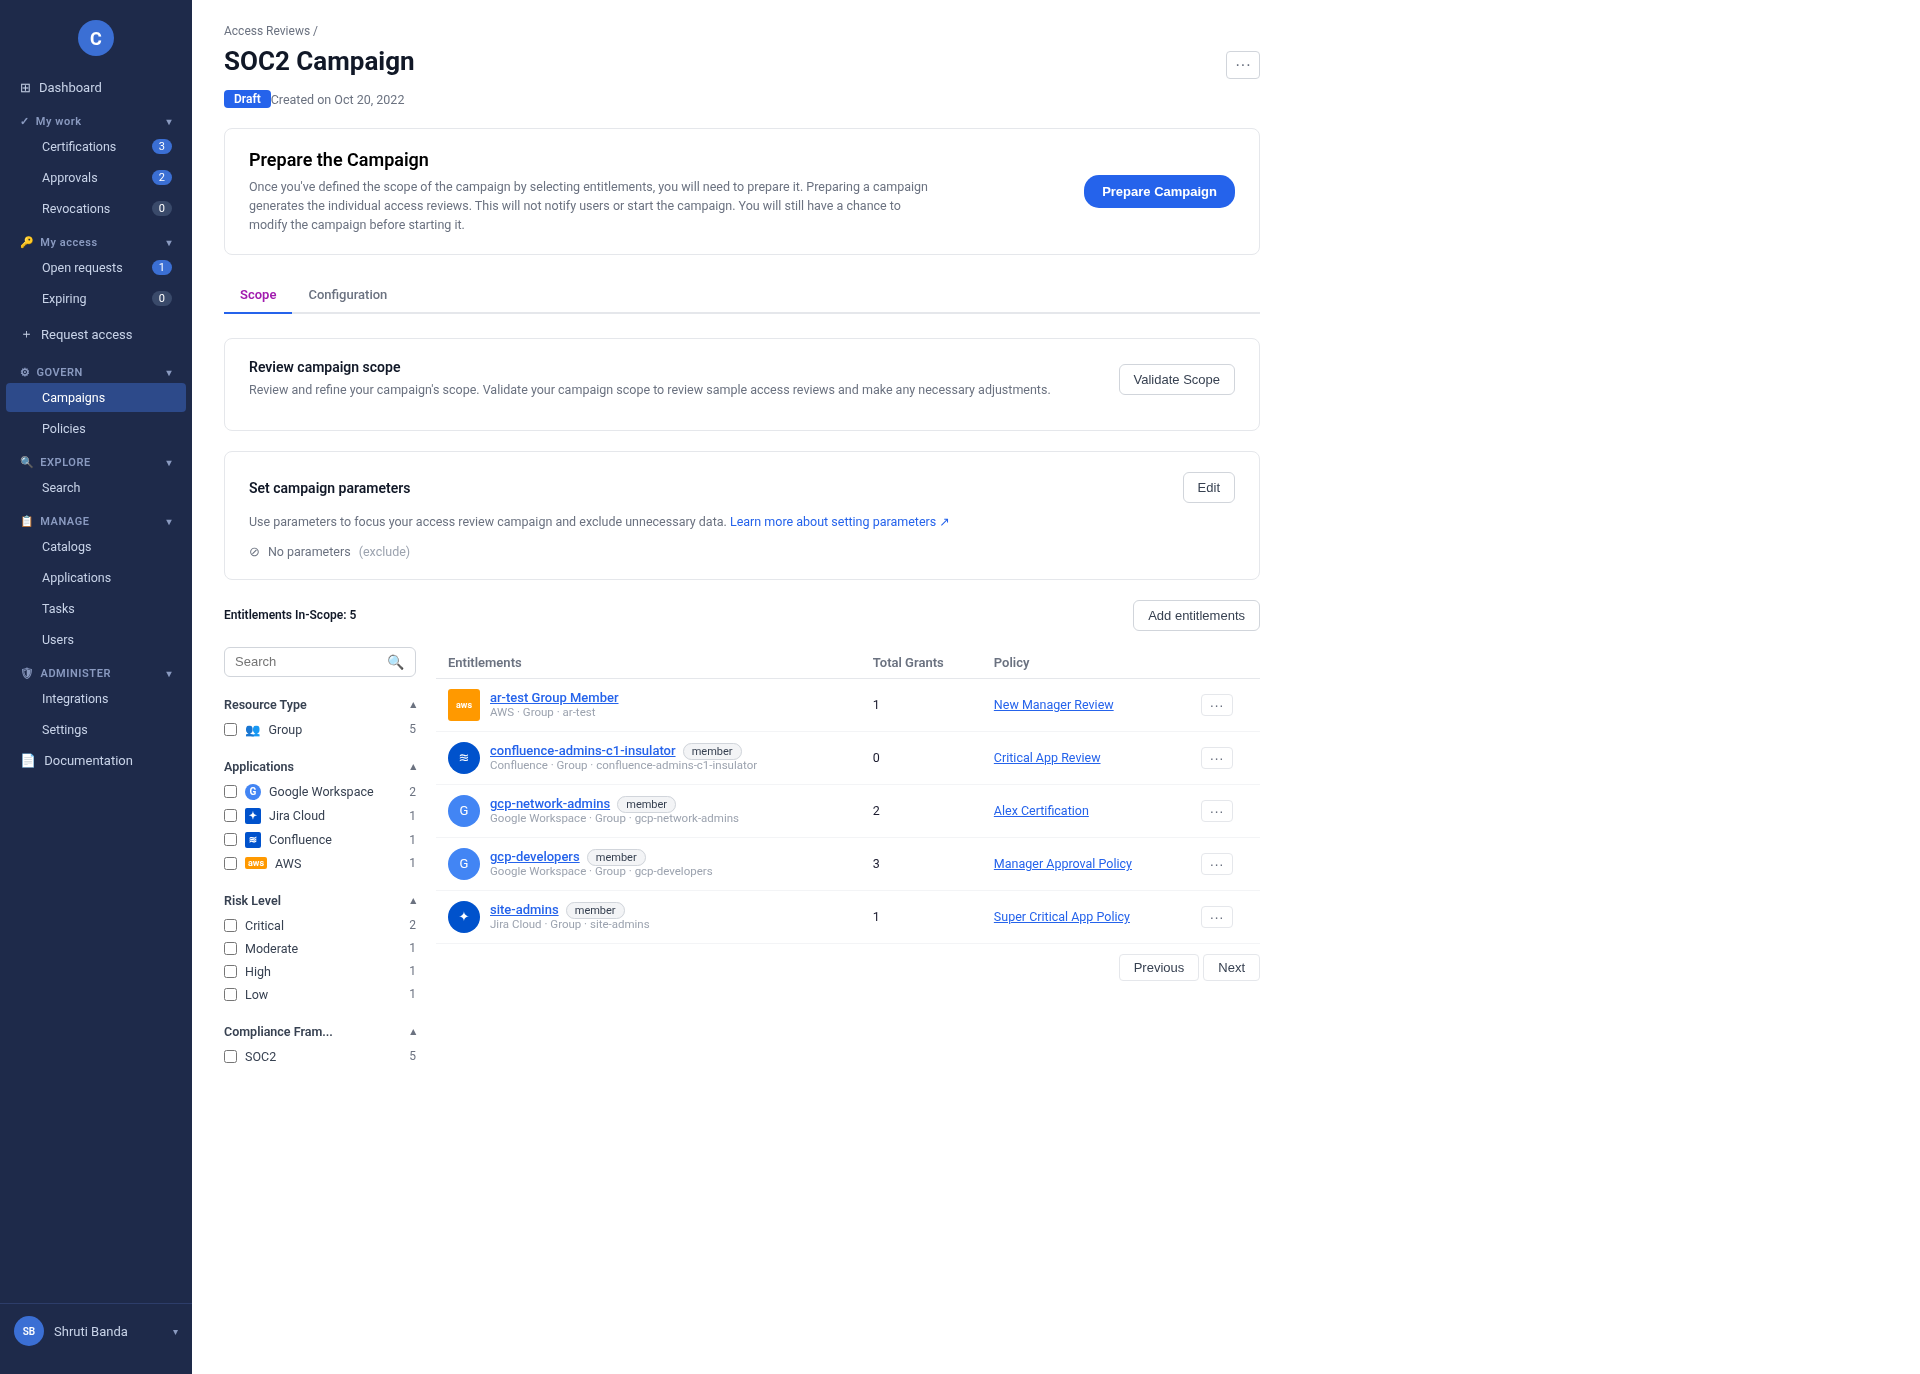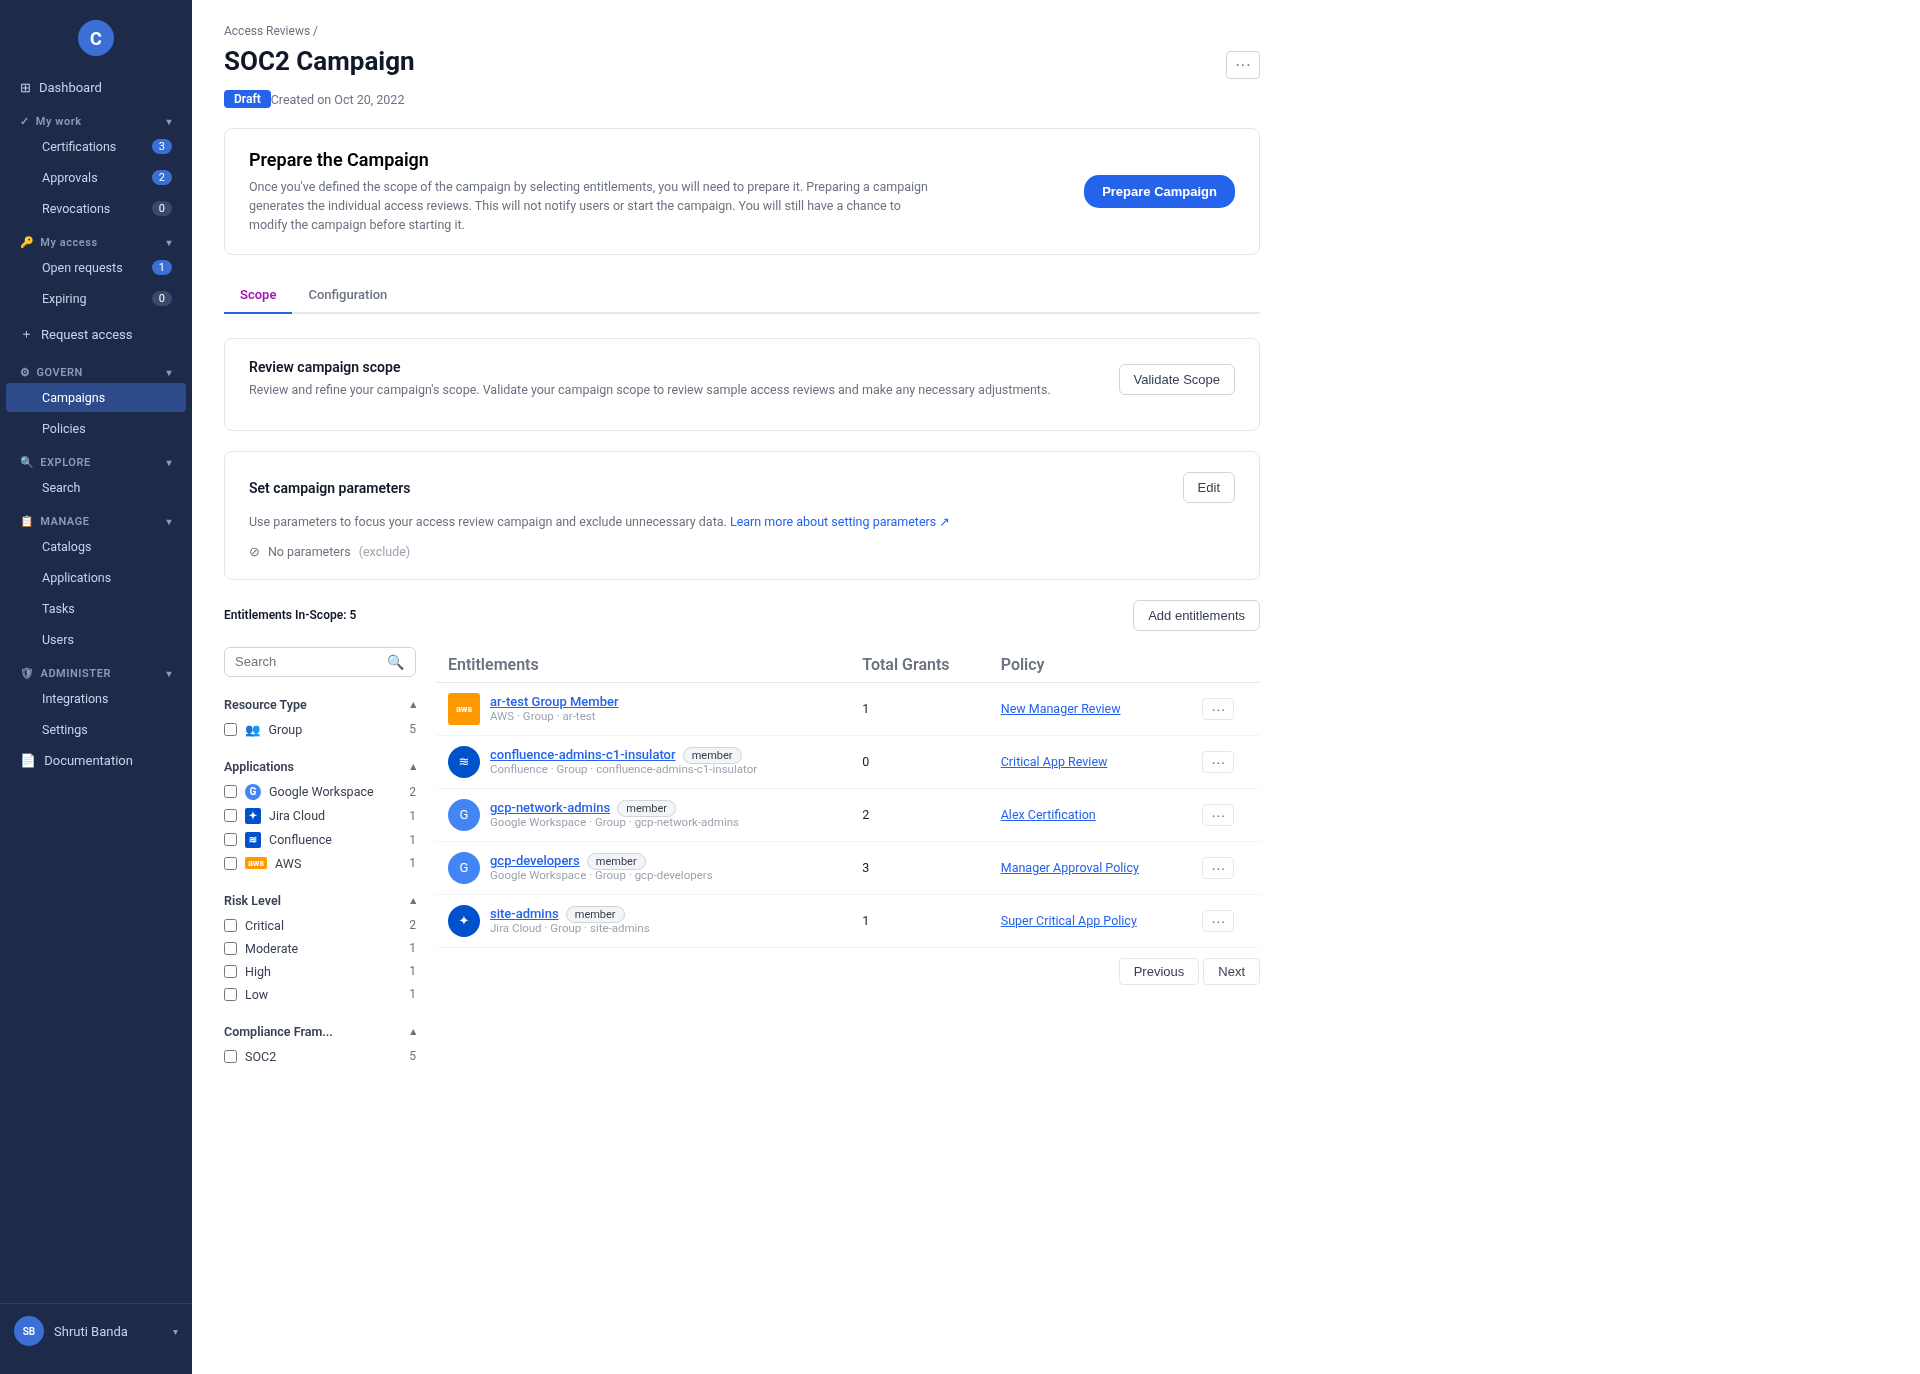--- a/index.html
+++ b/index.html
@@ -180,21 +180,21 @@
     .filter-group-header { display: flex; align-items: center; justify-content: space-between; font-size: 12.5px; font-weight: 600; color: #374151; padding: 6px 0; cursor: pointer; }
     .filter-group-chevron { font-size: 11px; color: #6b7280; }
     .filter-item { display: flex; align-items: center; gap: 8px; padding: 4px 0; font-size: 12.5px; color: #374151; cursor: pointer; }
     .filter-item input[type=checkbox] { cursor: pointer; }
     .filter-item .filter-count { margin-left: auto; color: #6b7280; font-size: 12px; }
     .filter-app-icon { width: 16px; height: 16px; border-radius: 2px; display: inline-flex; align-items: center; justify-content: center; font-size: 10px; font-weight: bold; }
 
     
     .table-container { flex: 1; overflow: auto; }
     table { width: 100%; border-collapse: collapse; }
-    thead tr th { text-align: left; padding: 8px 12px; font-size: 16px; font-weight: 600; color: #6b7280; border-bottom: 1px solid #e5e7eb; }
+    thead tr th { text-align: left; padding: 8px 12px; font-size: 13px; font-weight: 600; color: #6b7280; border-bottom: 1px solid #e5e7eb; }
     tbody tr { border-bottom: 1px solid #f3f4f6; }
     tbody tr td { padding: 10px 12px; font-size: 12.5px; vertical-align: middle; }
     .entitlement-cell { display: flex; align-items: center; gap: 10px; }
     .ent-name { font-weight: 500; color: #2563eb; text-decoration: underline; cursor: pointer; font-size: 13px; }
     .ent-meta { font-size: 11.5px; color: #9ca3af; }
     .member-badge { background: #f3f4f6; color: #374151; border: 1px solid #d1d5db; border-radius: 10px; padding: 1px 8px; font-size: 11px; margin-left: 4px; }
     .policy-link { color: #2563eb; text-decoration: underline; cursor: pointer; font-size: 12.5px; }
     .row-more-btn { background: none; border: 1px solid #e5e7eb; border-radius: 4px; padding: 2px 8px; cursor: pointer; color: #6b7280; font-size: 14px; }
     .pagination-row { display: flex; justify-content: flex-end; padding: 10px 0 4px; gap: 4px; align-items: center; }
     .pg-btn { background: white; border: 1px solid #e5e7eb; border-radius: 4px; padding: 5px 14px; font-size: 13px; color: #374151; cursor: pointer; }

